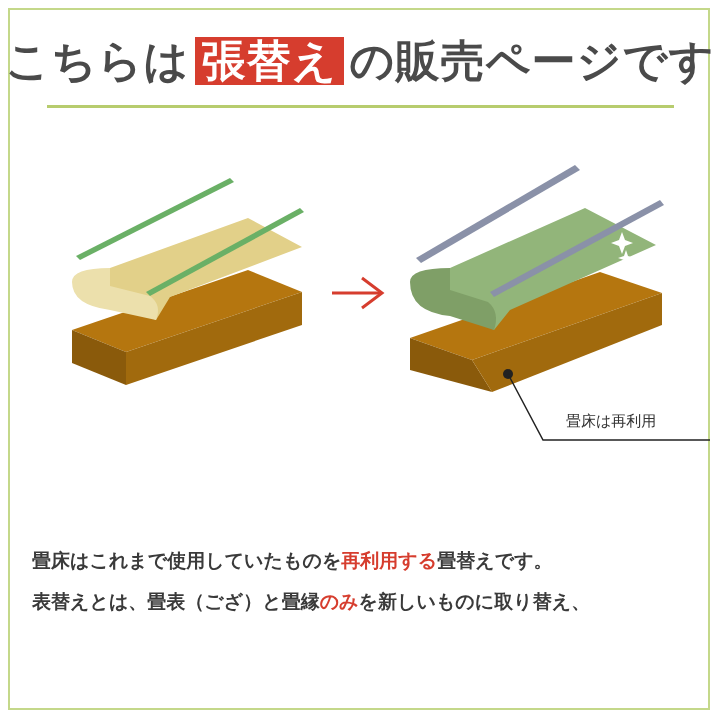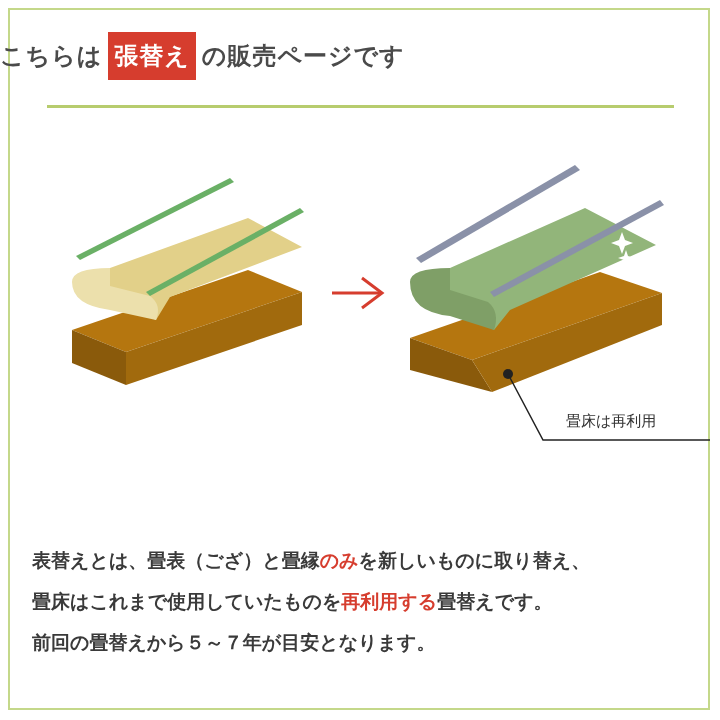--- a/index.html
+++ b/index.html
@@ -1,18 +1,18 @@
 <!DOCTYPE html>
 <html><head>
 <meta charset="utf-8">
 <style>
   html,body{margin:0;padding:0;background:#ffffff;}
   body{width:720px;height:720px;position:relative;overflow:hidden;font-family:"DejaVu Sans","Liberation Sans",sans-serif;}
   .frame{position:absolute;left:8px;top:8px;width:702px;height:702px;border:2px solid #c4d88a;box-sizing:border-box;}
-  .title{position:absolute;left:0;top:32px;width:720px;text-align:left;font-size:24px;font-weight:bold;color:#4a4a4a;letter-spacing:1px;white-space:nowrap;}
+  .title{position:absolute;left:0;top:32px;width:720px;text-align:center;font-size:44px;font-weight:bold;color:#4a4a4a;letter-spacing:1px;white-space:nowrap;}
   .title .hl{display:inline-block;background:#d63d2e;color:#fff;padding:2px 6px;margin:0 6px;line-height:44px;}
   .rule{position:absolute;left:47px;top:105px;width:627px;height:3px;background:#b7cc6e;}
   svg.illus{position:absolute;left:0;top:150px;}
   .label{position:absolute;left:566px;top:412px;font-size:15px;color:#333;white-space:nowrap;text-align:center;}
   .desc{position:absolute;left:32px;top:540px;font-size:19px;font-weight:bold;color:#3a3a3a;line-height:41px;white-space:nowrap;}
   .desc .red{color:#d63d2e;}
 </style>
 </head>
 <body>
 
@@ -58,16 +58,15 @@
     </g>
 
     <circle cx="508" cy="374" r="5" fill="#222"></circle>
     <polyline points="508,374 543,440 710,440" fill="none" stroke="#222" stroke-width="1.5"></polyline>
   </g>
 </svg>
 
 <div class="label">畳床は再利用</div>
 
 <div class="desc">
+  <div><span>畳床はこれまで使用していたものを</span><span class="red">再利用する</span><span>畳替えです。</span></div>
   <div><span>表替えとは、畳表（ござ）と畳縁</span><span class="red">のみ</span><span>を新しいものに取り替え、</span></div>
-  <div><span>畳床はこれまで使用していたものを</span><span class="red">再利用する</span><span>畳替えです。</span></div>
-  <div>前回の畳替えから５～７年が目安となります。</div>
 </div>
 
 </body></html>

